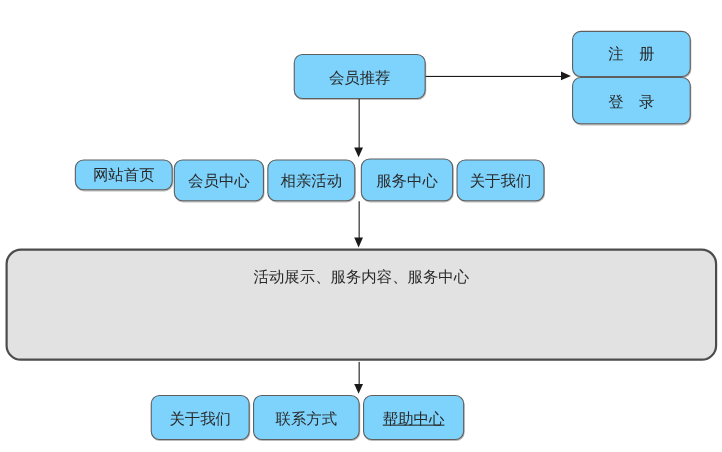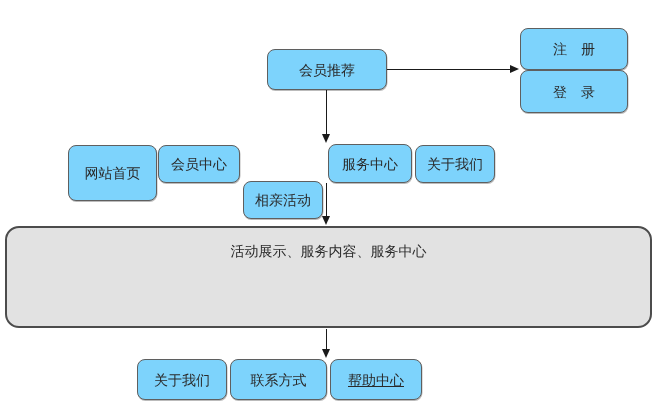--- a/index.html
+++ b/index.html
@@ -65,27 +65,27 @@
   <div class="h-arrow" style="left:387px;top:65px;width:132px;">
     <span class="shaft"></span>
     <span class="head"></span>
   </div>
 
   <div class="v-arrow" style="left:322px;top:90px;height:53px;">
     <span class="shaft"></span>
     <span class="head"></span>
   </div>
 
-  <div class="node" style="left:68px;top:145px;width:89px;height:56px;">
+  <div class="node" style="left:68px;top:145px;width:89px;height:28px;">
     <span>网站首页</span>
   </div>
   <div class="node" style="left:158px;top:145px;width:82px;height:38px;">
     <span>会员中心</span>
   </div>
-  <div class="node" style="left:243px;top:145px;width:80px;height:38px;margin-top:36px;">
+  <div class="node" style="left:243px;top:145px;width:80px;height:38px;">
     <span>相亲活动</span>
   </div>
   <div class="node" style="left:328px;top:144px;width:84px;height:39px;">
     <span>服务中心</span>
   </div>
   <div class="node" style="left:415px;top:145px;width:80px;height:38px;">
     <span>关于我们</span>
   </div>
 
   <div class="v-arrow" style="left:322px;top:183px;height:42px;">

